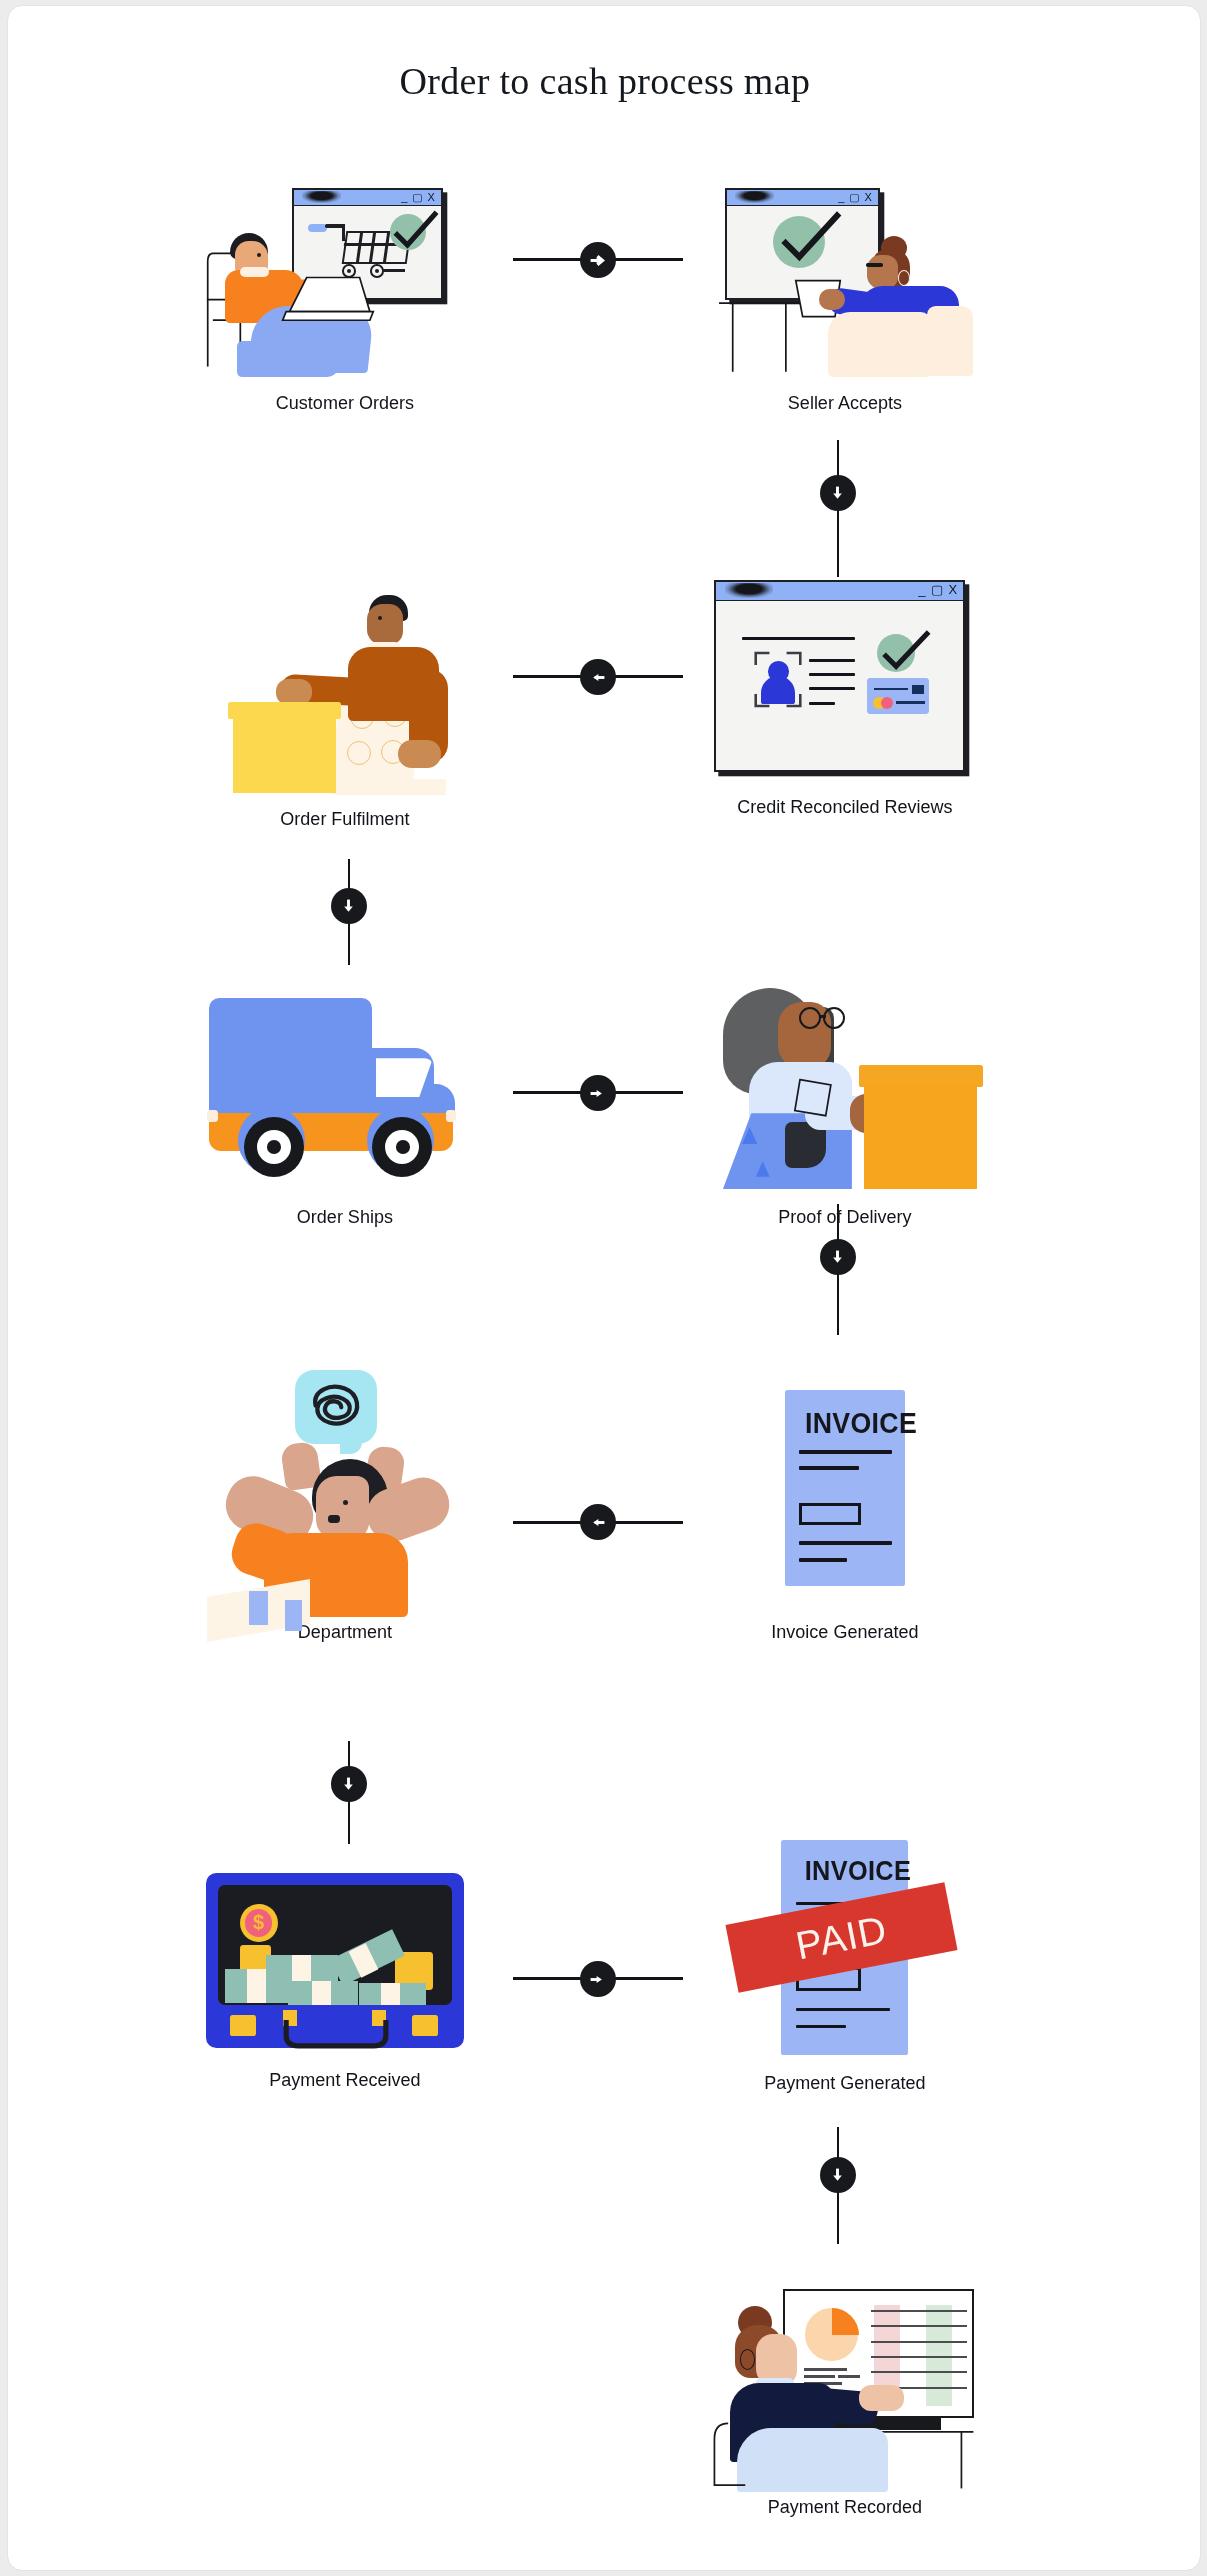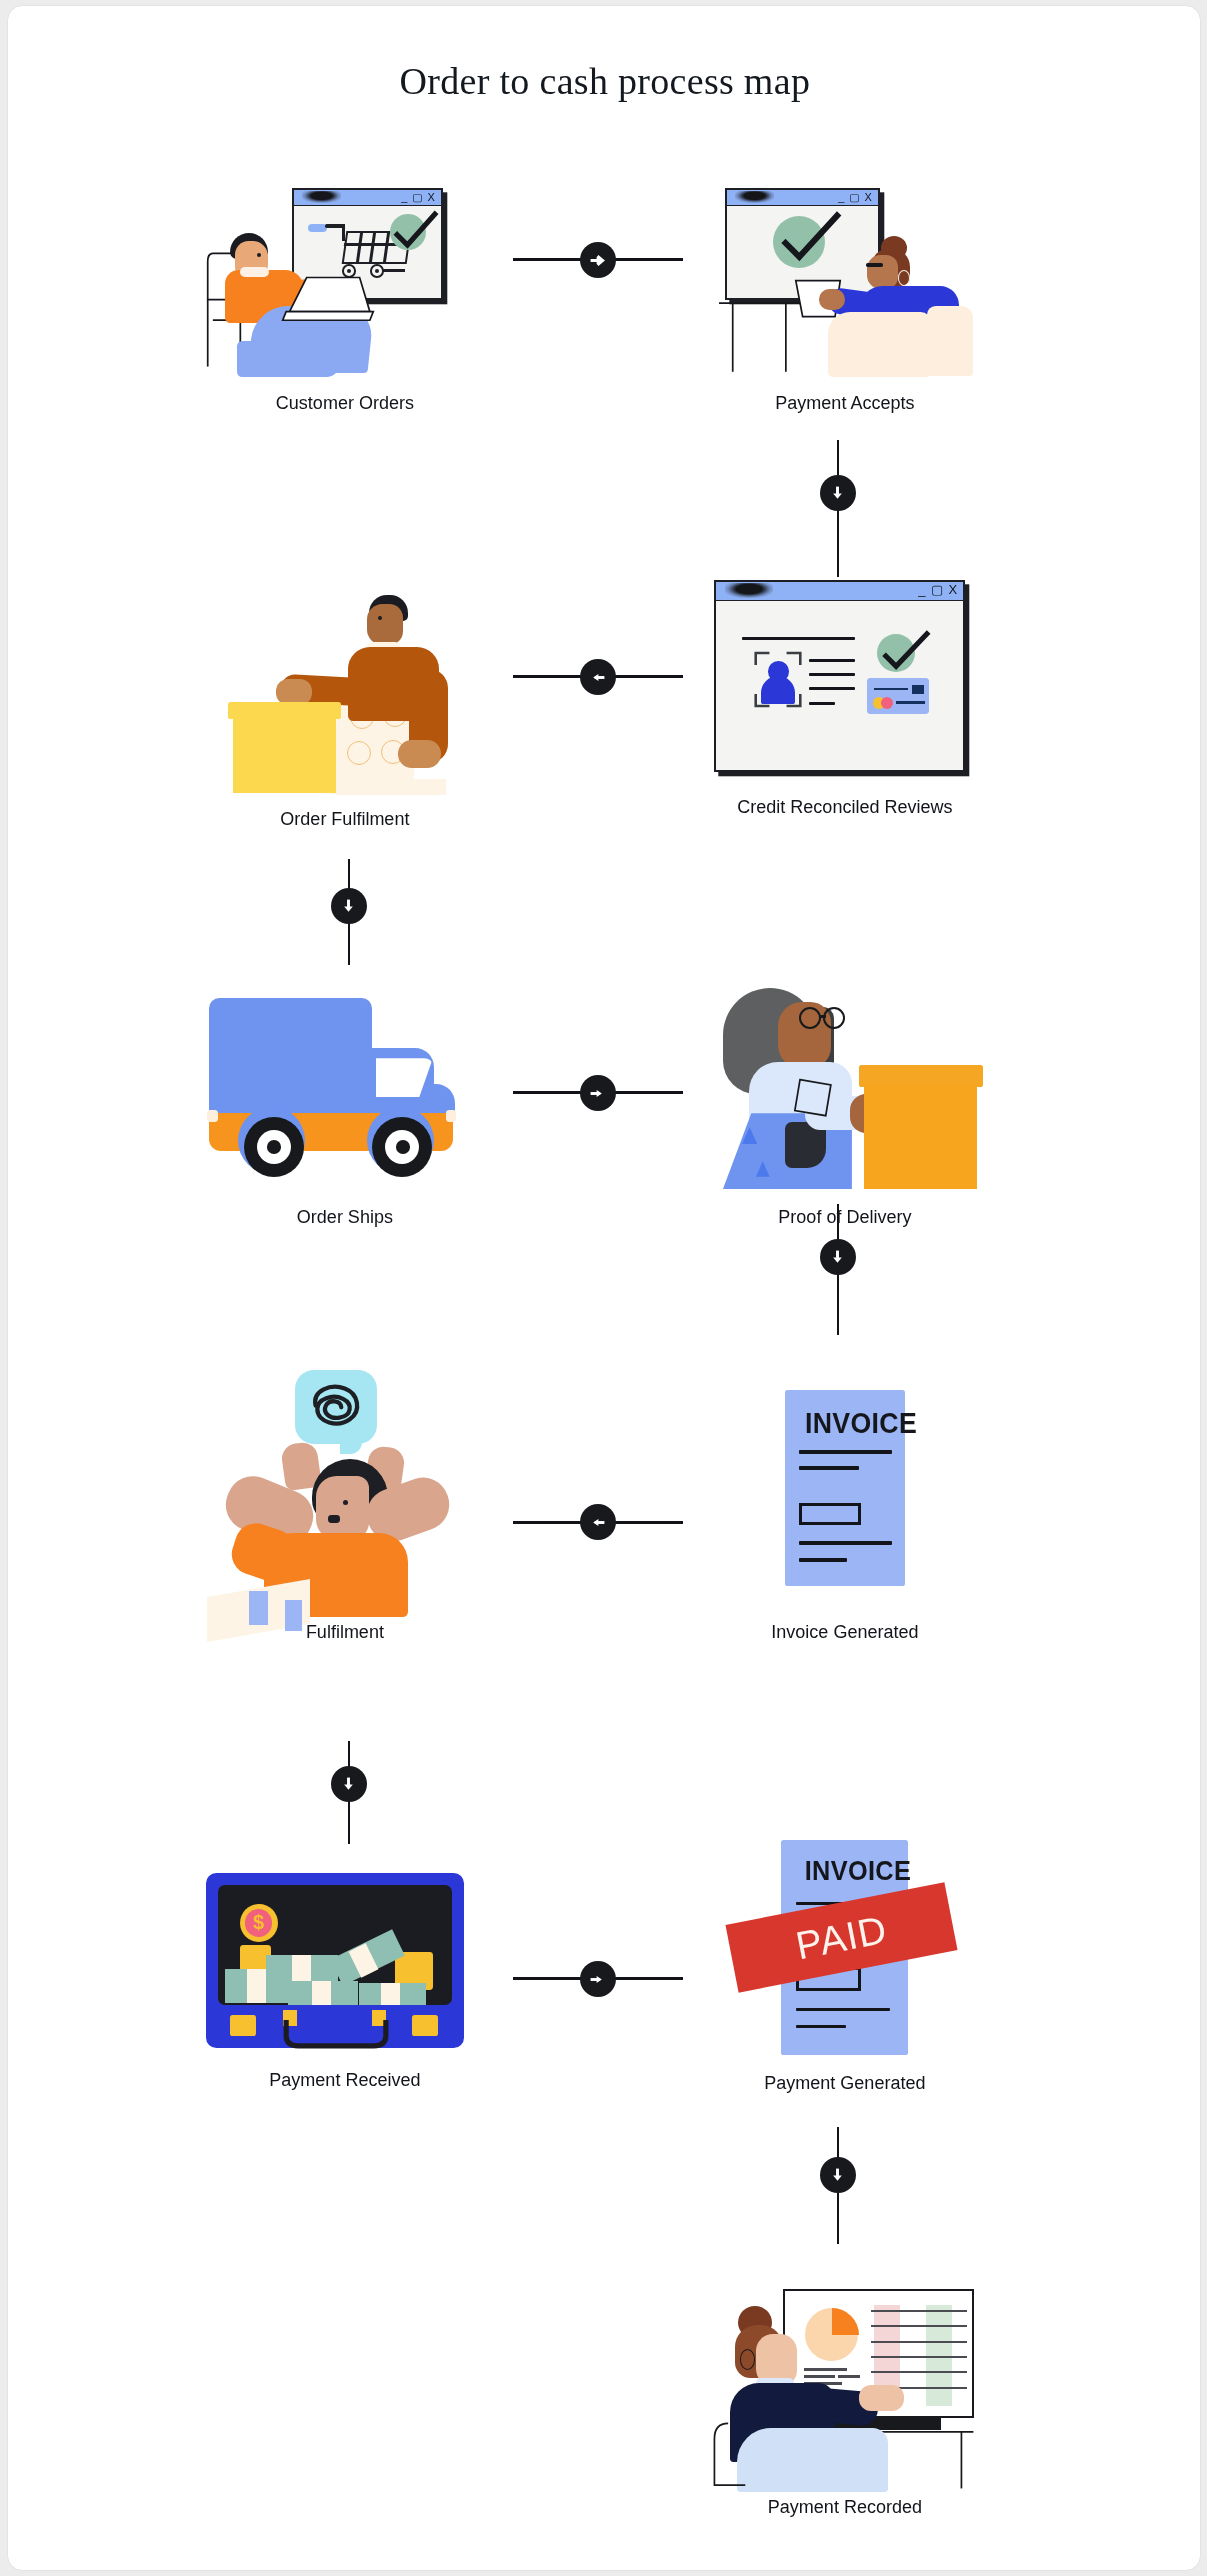--- a/index.html
+++ b/index.html
@@ -228,21 +228,21 @@
       <div class="sh" style="left:172px; top:79px; width:39px; height:38px; background:#7a3a22; border-radius:19px 19px 8.6px 12px;"></div>
       <div class="sh" style="left:168px; top:86px; width:31px; height:34px; background:#b5764d; border-radius:13.7px 12px 12px 13.7px;"></div>
       <div class="sh" style="left:167px; top:94px; width:17px; height:3.4px; background:#15171c; border-radius:1.7px;"></div>
       <div class="sh" style="left:199px; top:101px; width:12px; height:15.5px; border:1.7px solid #f6efe8; border-radius:50%;"></div>
       <div class="sh" style="left:160px; top:117px; width:100px; height:62px; background:#2b37d6; border-radius:24px 19px 5.2px 5.2px;"></div>
       <div class="sh" style="left:129px; top:122px; width:65px; height:26px; background:#2b37d6; border-radius:13.7px; transform:rotate(8deg);"></div>
       <div class="sh" style="left:120px; top:120px; width:26px; height:20.6px; background:#b5764d; border-radius:10.3px;"></div>
       <div class="sh" style="left:129px; top:143px; width:103px; height:65px; background:#fdeedd; border-radius:22px 10.3px 5.2px 5.2px;"></div>
       <div class="sh" style="left:228px; top:137px; width:46px; height:70px; background:#fdeedd; border-radius:8.6px 12px 3.4px 3.4px;"></div>
     </div>
-    <div class="caption">Payment Accepts</div>
+    <div class="caption">Seller Accepts</div>
   </div>
 
   <div class="hline" style="left:505px; top:252px; width:170px;"></div>
   <div class="adot" style="left:572px; top:236px;">
     <svg width="19" height="19" viewBox="0 0 22 22">
         <path d="M3 11 H14 M11 6 L17 11 L11 16" stroke="#ffffff" stroke-width="3.4" fill="none" stroke-linejoin="miter" stroke-linecap="butt"></path>
         <path d="M10 7 L16 11 L10 15 Z" fill="#ffffff"></path>
       </svg>
   </div>
 
@@ -417,21 +417,21 @@
       <div class="sh" style="left:26px; top:129px; width:89px; height:55px; background:#d9a58c; border-radius:26px; transform:rotate(22deg);"></div>
       <div class="sh" style="left:167px; top:129px; width:84px; height:53px; background:#d9a58c; border-radius:26px; transform:rotate(-20deg);"></div>
 
       <div class="sh" style="left:65px; top:179px; width:144px; height:84px; background:#f7801f; border-radius:29px 29px 5.2px 5.2px;"></div>
       <div class="sh" style="left:34px; top:172px; width:60px; height:52px; background:#f7801f; border-radius:20.6px; transform:rotate(18deg);"></div>
 
       <div class="sh" style="left:8.6px; top:234px; width:103px; height:45px; background:#fdf4e6; transform:skewY(-10deg);"></div>
       <div class="sh" style="left:50px; top:237px; width:19px; height:34px; background:#9cb6f5;"></div>
       <div class="sh" style="left:86px; top:246px; width:17px; height:31px; background:#9cb6f5;"></div>
     </div>
-    <div class="caption" style="margin-top:-15.5px;">Fulfilment</div>
+    <div class="caption" style="margin-top:-15.5px;">Department</div>
   </div>
 
   <div class="node" style="left:691px; top:1348px;">
     <div class="art" style="height:283px;">
       <div class="paper" style="left:86px; top:36px; width:120px; height:196px;">
         <div class="ptitle" style="left:15.5px; top:17px; font-size:29px;">INVOICE</div>
         <div class="pline" style="left:13.7px; top:60px; width:93px; height:3.4px;"></div>
         <div class="pline" style="left:13.7px; top:76px; width:60px; height:3.4px;"></div>
         <div class="pbox" style="left:13.7px; top:113px; width:62px; height:22px;"></div>
         <div class="pline" style="left:13.7px; top:151px; width:93px; height:3.4px;"></div>

